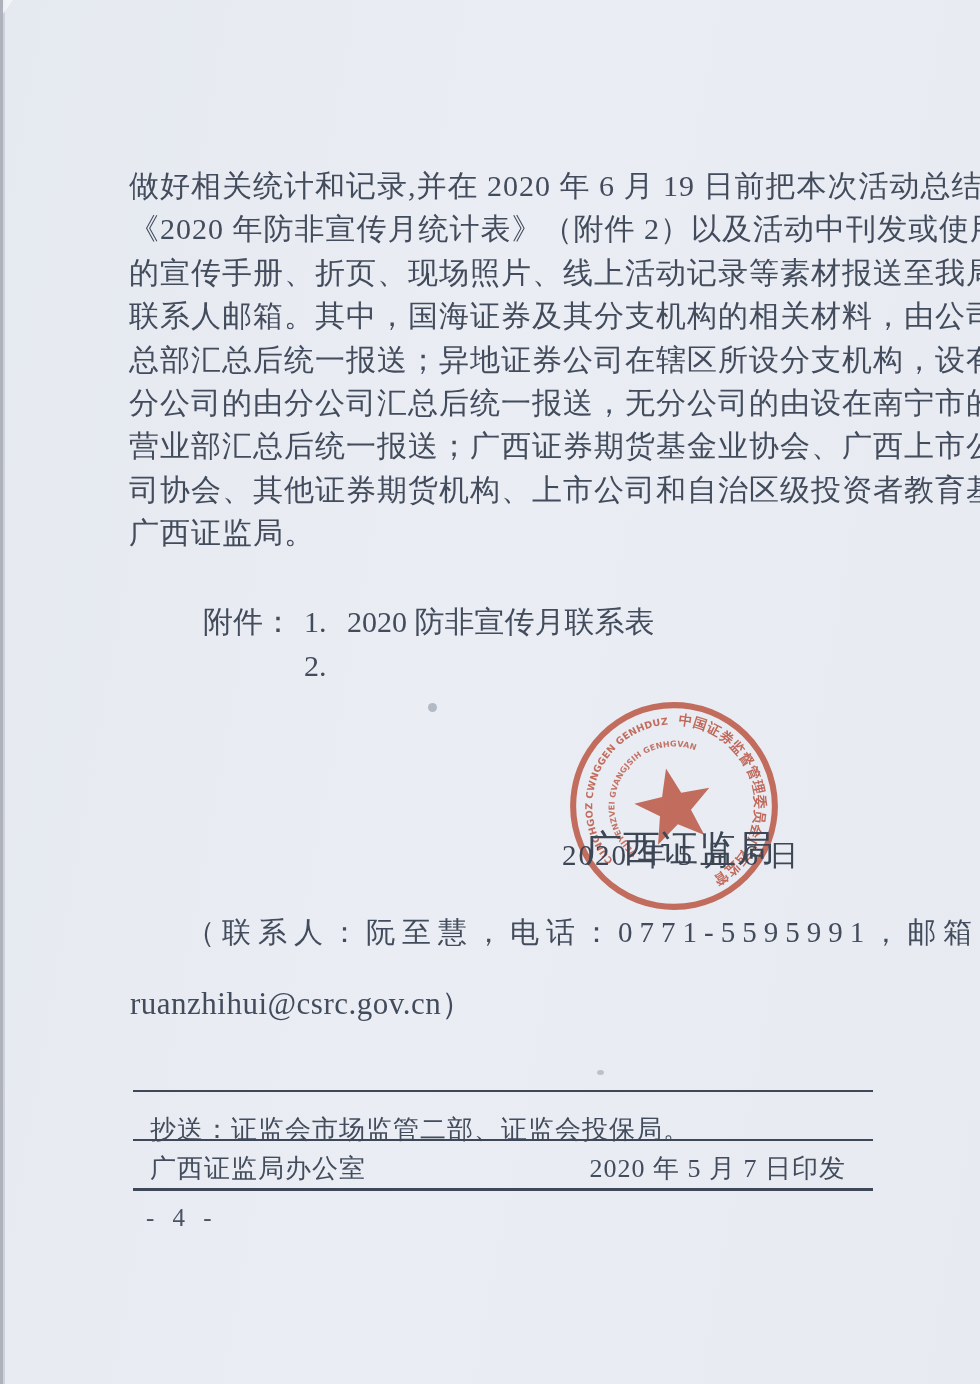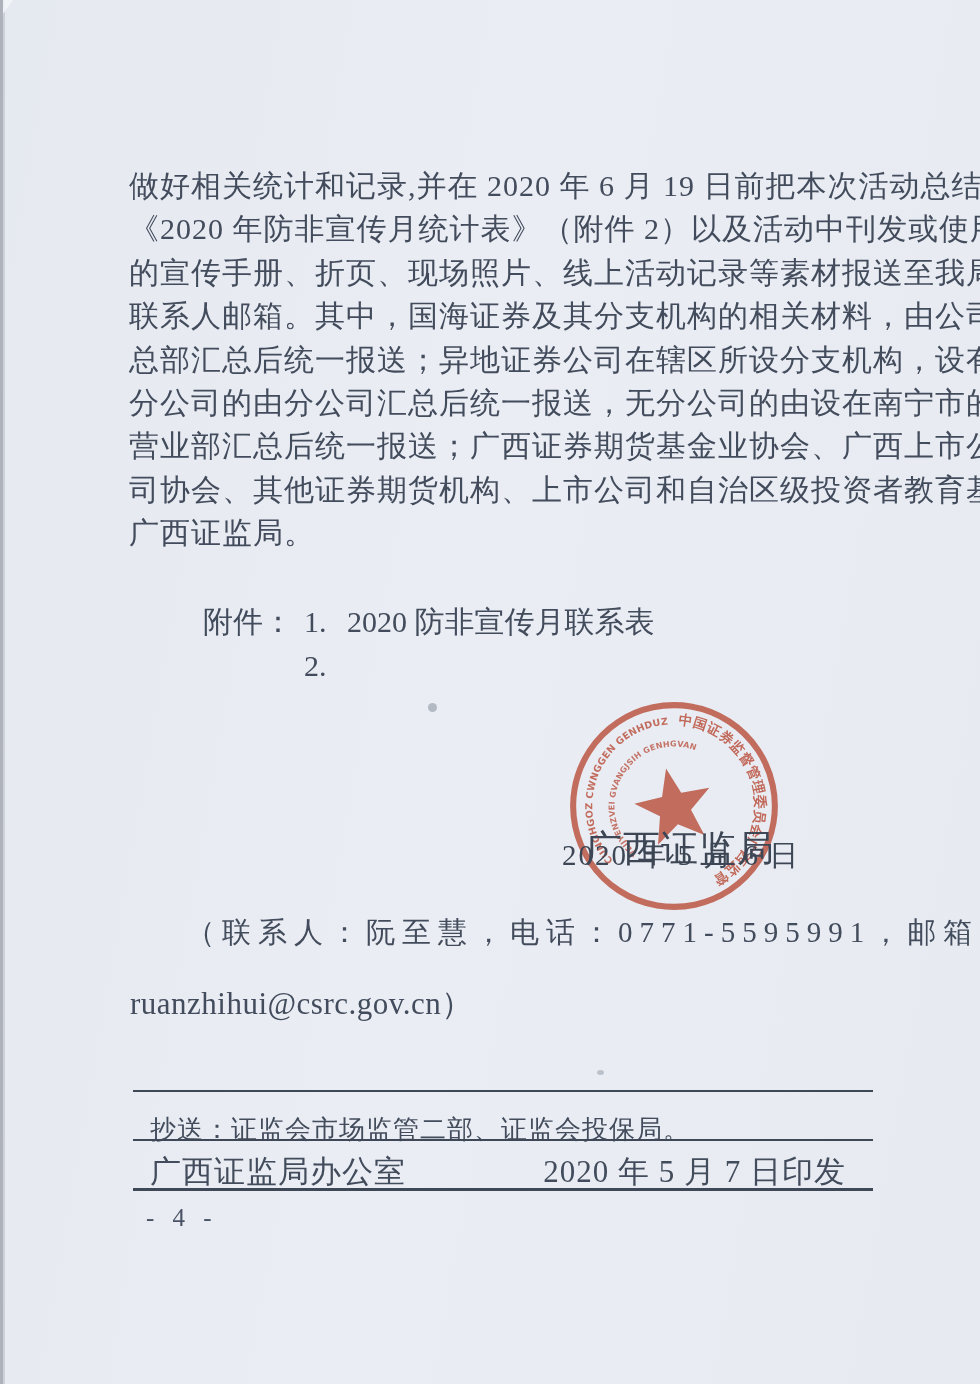--- a/index.html
+++ b/index.html
@@ -46,21 +46,21 @@
   .contact-2 { position: absolute; left: 130px; top: 957px; font-size: 31px; letter-spacing: .5px; margin-top: 26px; }
 
   
   .rule { position: absolute; left: 133px; width: 740px; background: #3f4856; }
   .rule-1 { top: 1090px; height: 2px; }
   .rule-2 { top: 1139px; height: 2px; }
   .rule-3 { top: 1188px; height: 3px; }
   .cc-line { position: absolute; left: 150px; top: 1112px; font-size: 26px; letter-spacing: 1px; }
   .office-row { position: absolute; left: 133px; top: 1151px; width: 740px;
                 display: flex; justify-content: space-between;
-                padding-left: 17px; padding-right: 27px; font-size: 31px; letter-spacing: 1px; gap: 48px; }
+                padding-left: 17px; padding-right: 27px; font-size: 26px; letter-spacing: 1px; gap: 48px; }
   .page-num { position: absolute; left: 146px; top: 1204px; font-size: 25px; letter-spacing: 6px; color: #4a5364; }
 
   
   .dot   { position: absolute; left: 428px; top: 703px; width: 9px; height: 9px;
            border-radius: 50%; background: #8f97a3; opacity: .6; }
   .speck { position: absolute; left: 597px; top: 1070px; width: 7px; height: 5px;
            border-radius: 50%; background: #b6bcc6; opacity: .9; }
 </style>
 </head>
 <body>

